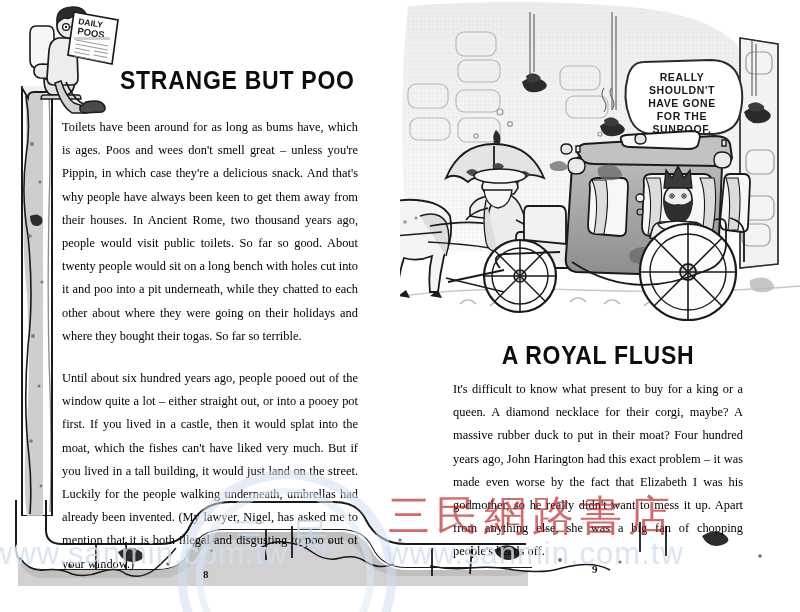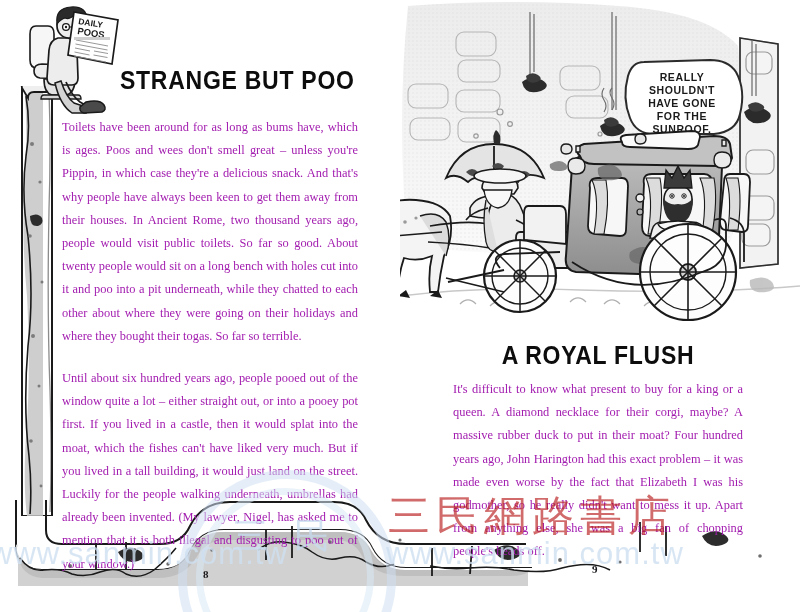--- a/index.html
+++ b/index.html
@@ -131,21 +131,21 @@
     top: 341px;
     width: 290px;
     z-index: 4;
   }
 
   p.body-text {
     font-family: "Liberation Serif", serif;
     font-size: 12.4px;
     line-height: 23.2px;
     text-align: justify;
-    color: #a21caf;
+    color: #000000;
     margin: 0 0 19px 0;
     hyphens: none;
   }
   p.body-text:last-child { margin-bottom: 0; }
 
   
   #illo-carriage {
     position: absolute;
     left: 400px;
     top: 0px;

